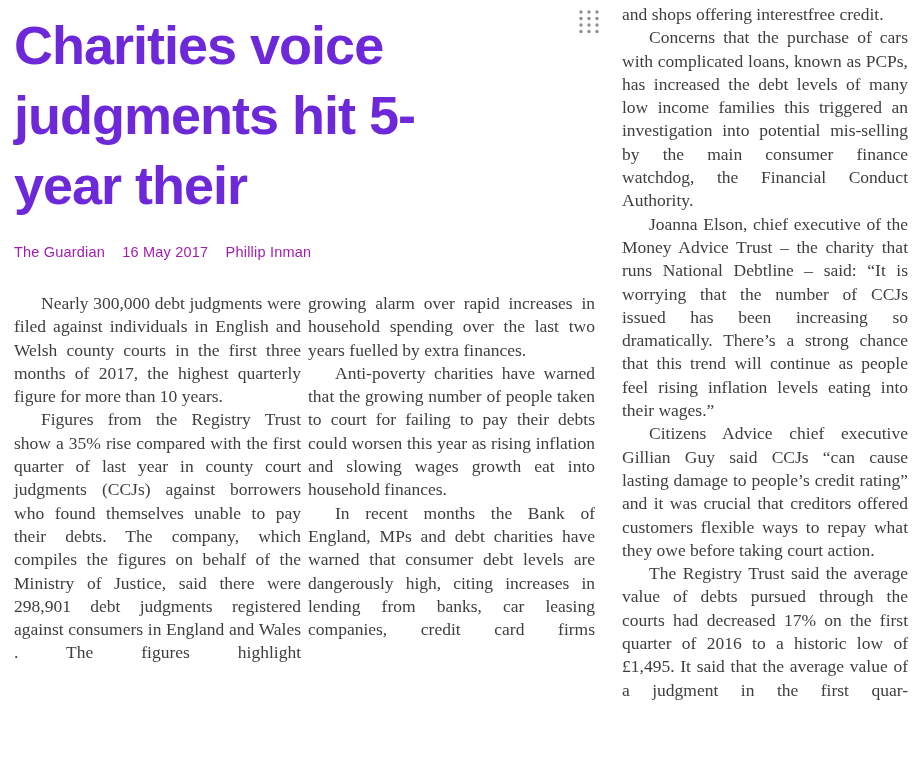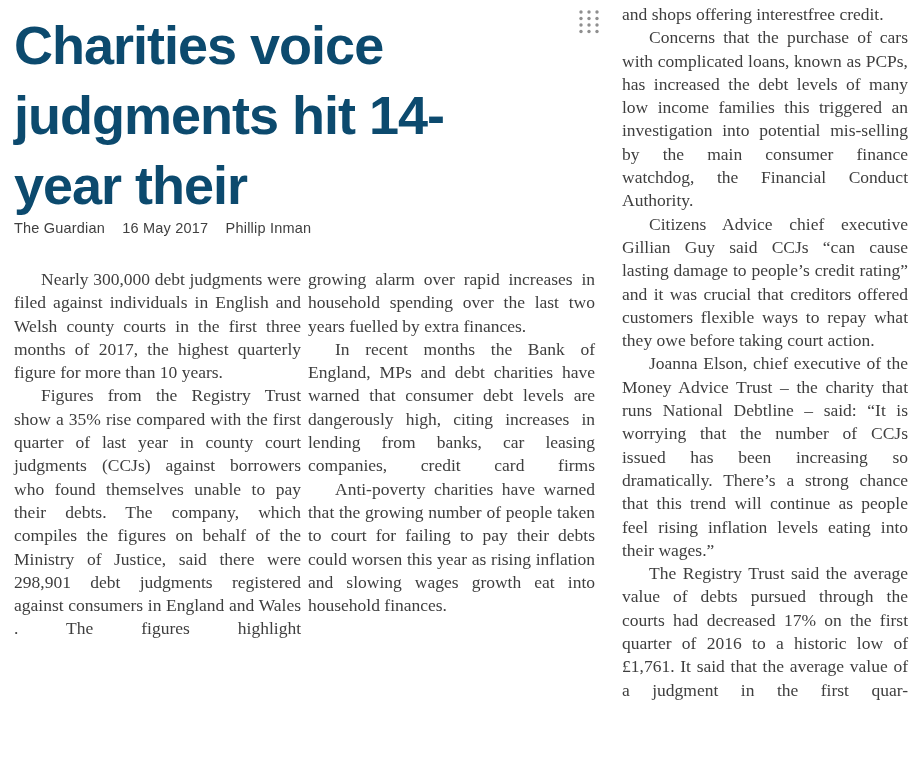--- a/index.html
+++ b/index.html
@@ -17,28 +17,29 @@
   .left-zone { width: 591px; flex: 0 0 591px; }
   .right-col { width: 286px; flex: 0 0 286px; margin-left: 17px; padding-top: 3px; }
 
   .headline {
     margin-top: 10px;
     font-family: "Liberation Sans", sans-serif;
     font-weight: 700;
     font-size: 54px;
     line-height: 70px;
     letter-spacing: -1px;
-    color: #0c4a6e;
+    color: #6d28d9;
   }
   .headline span { display: block; }
 
   .byline {
+    margin-top: 24px;
     font-family: "Liberation Sans", sans-serif;
     font-size: 14.5px;
-    color: #404040;
+    color: #a21caf;
     letter-spacing: 0.2px;
     white-space: nowrap;
   }
   .byline span { margin-right: 13px; }
 
   .body-cols { display: flex; margin-top: 32px; }
   .col { width: 287px; }
   .col.first { margin-right: 7px; }
 
   .col p, .right-col p {
@@ -65,50 +66,50 @@
 </style>
 </head>
 <body>
 
 <div class="page">
 
   <div class="left-zone">
 
     <h1 class="headline">
       <span>Charities voice</span>
-      <span>judgments hit 14-</span>
+      <span>judgments hit 5-</span>
       <span>year their</span>
     </h1>
 
     <div class="byline">
       <span>The Guardian</span>
       <span>16 May 2017</span>
       <span>Phillip Inman</span>
     </div>
 
     <div class="body-cols">
       <div class="col first">
         <p class="indent">Nearly 300,000 debt judgments were filed against individuals in English and Welsh county courts in the first three months of 2017, the highest quarterly figure for more than 10 years.</p>
         <p class="indent runon">Figures from the Registry Trust show a 35% rise compared with the first quarter of last year in county court judgments (CCJs) against borrowers who found themselves unable to pay their debts. The company, which compiles the figures on behalf of the Ministry of Justice, said there were 298,901 debt judgments registered against consumers in England and Wales . The figures highlight</p>
       </div>
       <div class="col">
         <p>growing alarm over rapid increases in household spending over the last two years fuelled by extra finances.</p>
+        <p class="indent">Anti-poverty charities have warned that the growing number of people taken to court for failing to pay their debts could worsen this year as rising inflation and slowing wages growth eat into household finances.</p>
         <p class="indent runon">In recent months the Bank of England, MPs and debt charities have warned that consumer debt levels are dangerously high, citing increases in lending from banks, car leasing companies, credit card firms</p>
-        <p class="indent">Anti-poverty charities have warned that the growing number of people taken to court for failing to pay their debts could worsen this year as rising inflation and slowing wages growth eat into household finances.</p>
       </div>
     </div>
 
   </div>
 
   <div class="right-col">
     <p>and shops offering interestfree credit.</p>
     <p class="indent">Concerns that the purchase of cars with complicated loans, known as PCPs, has increased the debt levels of many low income families this triggered an investigation into potential mis-selling by the main consumer finance watchdog, the Financial Conduct Authority.</p>
+    <p class="indent">Joanna Elson, chief executive of the Money Advice Trust – the charity that runs National Debtline – said: “It is worrying that the number of CCJs issued has been increasing so dramatically. There’s a strong chance that this trend will continue as people feel rising inflation levels eating into their wages.”</p>
     <p class="indent">Citizens Advice chief executive Gillian Guy said CCJs “can cause lasting damage to people’s credit rating” and it was crucial that creditors offered customers flexible ways to repay what they owe before taking court action.</p>
-    <p class="indent">Joanna Elson, chief executive of the Money Advice Trust – the charity that runs National Debtline – said: “It is worrying that the number of CCJs issued has been increasing so dramatically. There’s a strong chance that this trend will continue as people feel rising inflation levels eating into their wages.”</p>
-    <p class="indent runon">The Registry Trust said the average value of debts pursued through the courts had decreased 17% on the first quarter of 2016 to a historic low of £1,761. It said that the average value of a judgment in the first quar-</p>
+    <p class="indent runon">The Registry Trust said the average value of debts pursued through the courts had decreased 17% on the first quarter of 2016 to a historic low of £1,495. It said that the average value of a judgment in the first quar-</p>
   </div>
 
   <div class="drag-handle" title="">
     <svg width="22" height="25" viewBox="0 0 22 25">
       <g fill="#8f8f8f">
         <circle cx="3" cy="3" r="1.7"></circle>
           <circle cx="11" cy="3" r="1.7"></circle>
           <circle cx="19" cy="3" r="1.7"></circle>
         <circle cx="3" cy="9.5" r="1.7"></circle>
           <circle cx="11" cy="9.5" r="1.7"></circle>

